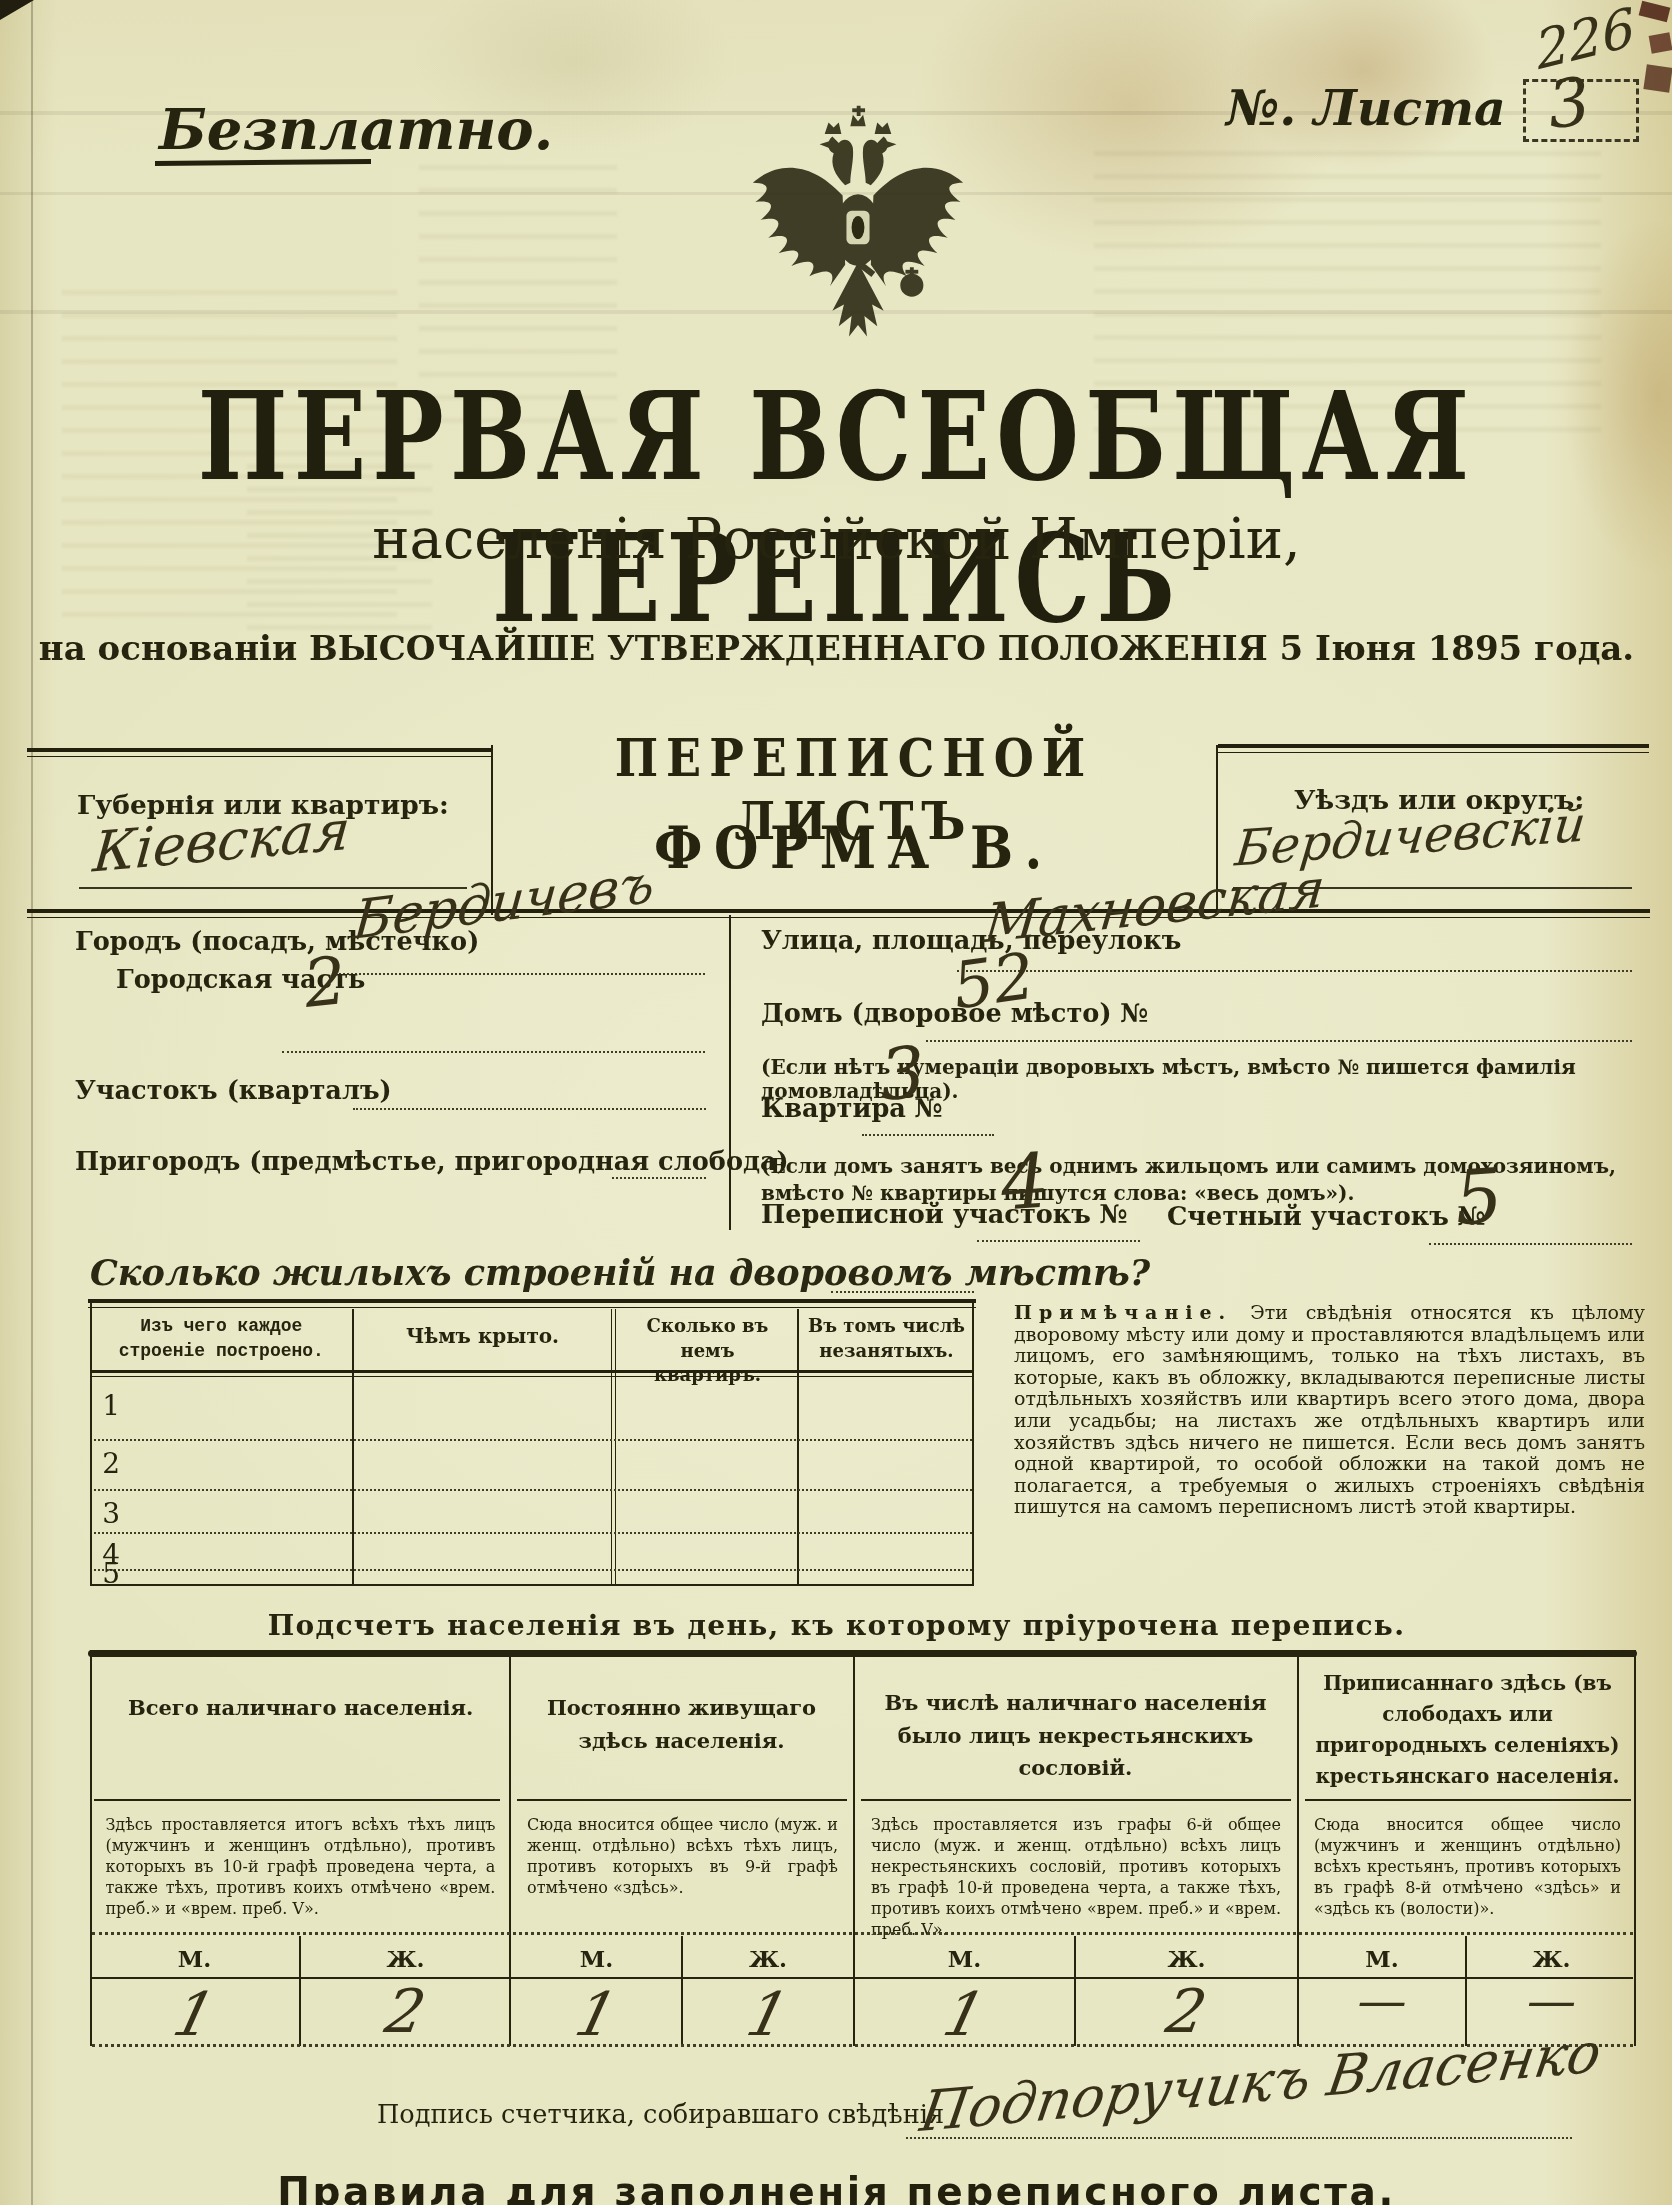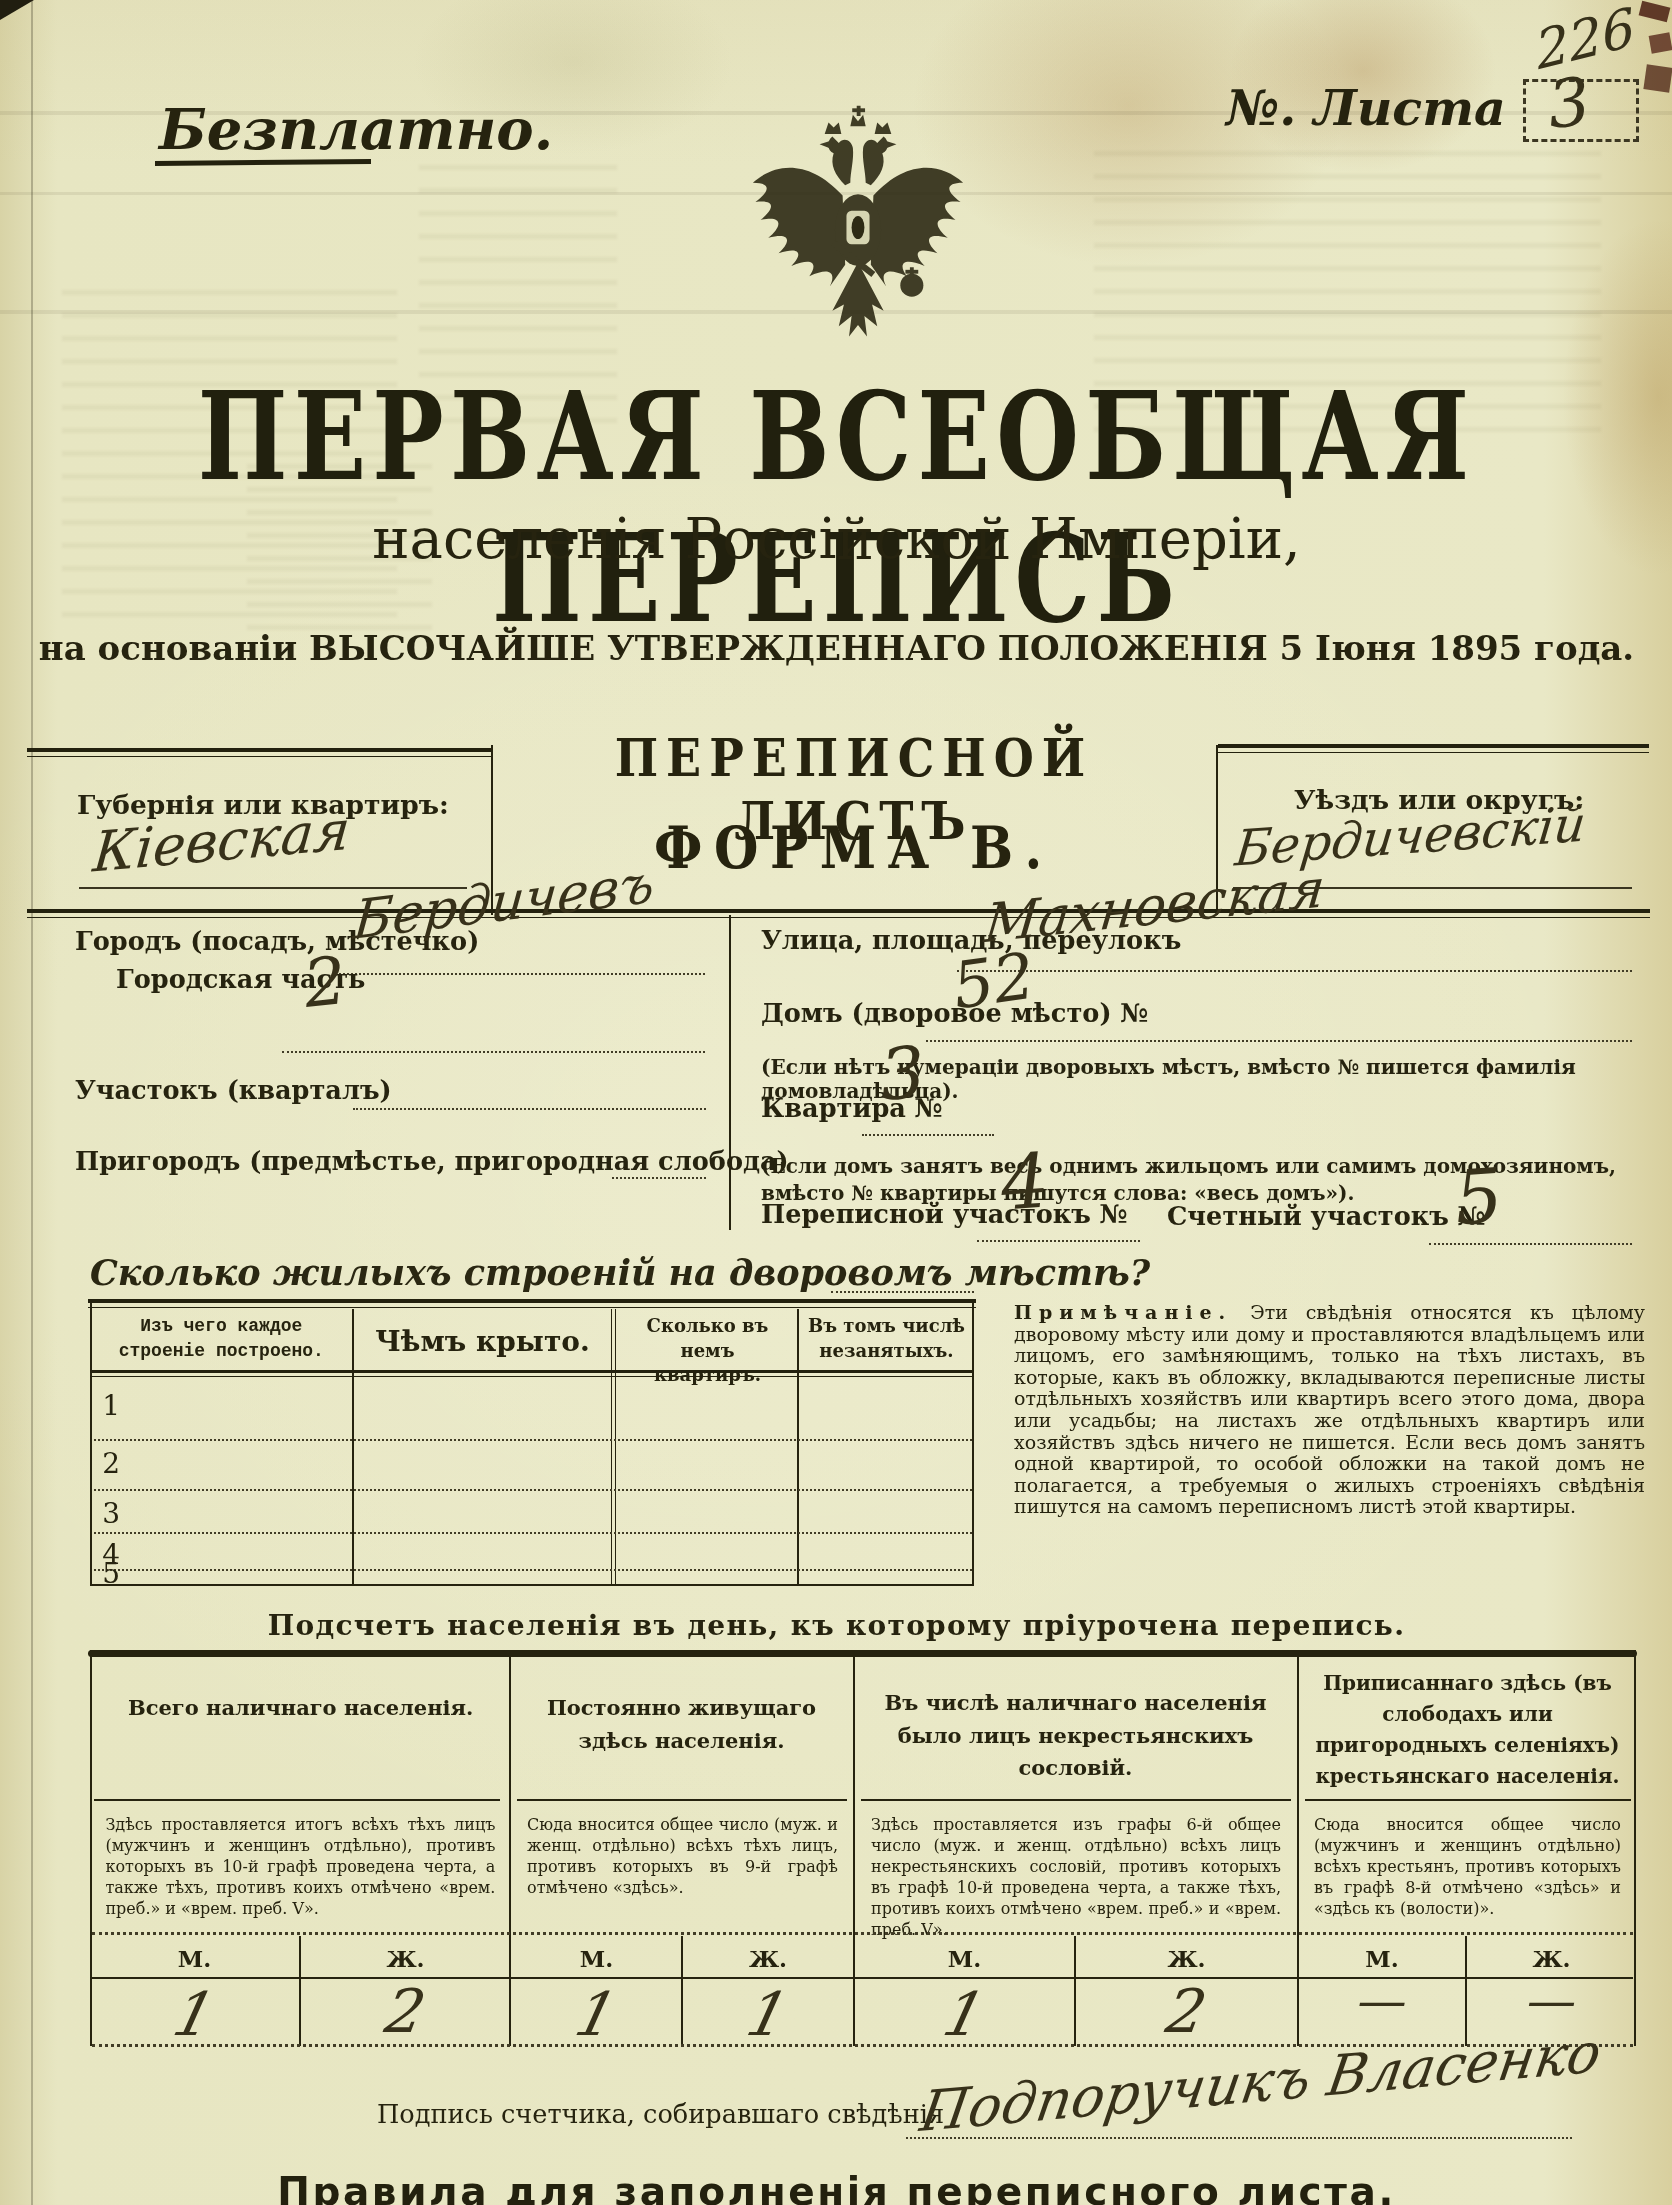--- a/index.html
+++ b/index.html
@@ -153,21 +153,21 @@
   <div class="dots" style="left:831px;top:1291px;width:143px;"></div>
 
   <div class="abs" style="left:90px;top:1299px;width:884px;height:287px;">
     <div class="abs" style="left:0;top:0;width:884px;height:287px;border:2.2px solid #26230f;border-top:none;box-sizing:border-box;"></div>
     <div class="drule" style="left:-1.8px;top:0px;width:888px;"></div>
     <div class="vline" style="left:262px;top:9.7px;width:1.8px;height:277px;"></div>
     <div class="abs" style="left:521px;top:9.7px;width:5.3px;height:277px;border-left:1.8px solid #26230f;border-right:1.8px solid #26230f;box-sizing:border-box;"></div>
     <div class="vline" style="left:707px;top:9.7px;width:1.8px;height:277px;"></div>
 
     <div class="abs bhead" style="left:8.8px;top:15.4px;width:245px;font-family:Liberation Mono, monospace;">Изъ чего каждое строеніе построено.</div>
-    <div class="abs bhead" style="left:271px;top:24px;width:243px;font-size:28px;">Чѣмъ крыто.</div>
+    <div class="abs bhead" style="left:271px;top:24px;width:243px;font-size:20px;">Чѣмъ крыто.</div>
     <div class="abs bhead" style="left:535px;top:15.4px;width:165px;">Сколько въ немъ квартиръ.</div>
     <div class="abs bhead" style="left:715px;top:15.4px;width:163px;">Въ томъ числѣ незанятыхъ.</div>
     <div class="drule" style="left:0;top:71px;width:884px;border-top-width:3.1px;border-bottom-width:1.3px;height:2.6px;"></div>
 
     <div class="abs" style="left:12.3px;top:90px;font-size:28px;">1</div>
     <div class="dots" style="left:3.5px;top:140px;width:878px;"></div>
     <div class="abs" style="left:12.3px;top:148px;font-size:28px;">2</div>
     <div class="dots" style="left:3.5px;top:190px;width:878px;"></div>
     <div class="abs" style="left:12.3px;top:198px;font-size:28px;">3</div>
     <div class="dots" style="left:3.5px;top:233px;width:878px;"></div>

